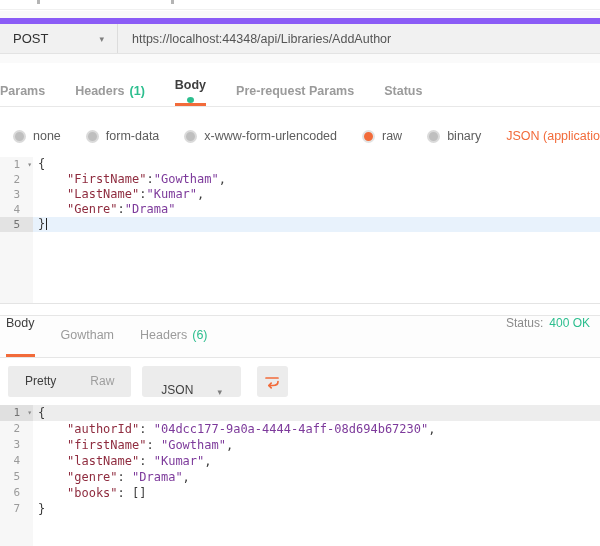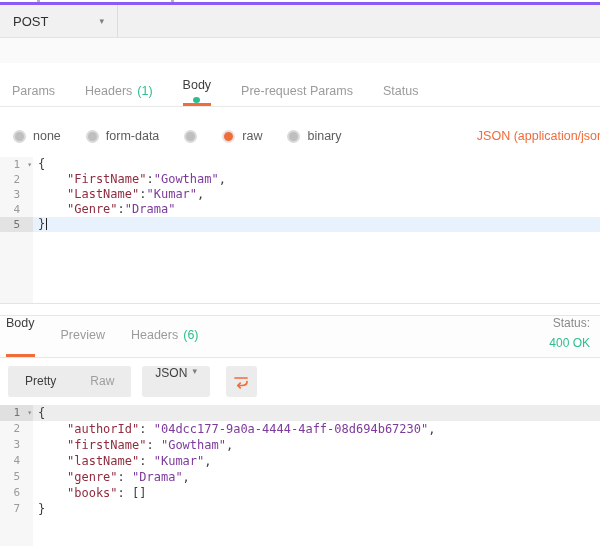--- a/index.html
+++ b/index.html
@@ -8,31 +8,31 @@
     position:relative; width:600px; height:546px; background:#fff; overflow:hidden;
     font-family:"Liberation Sans", sans-serif; color:#444;
   }
   
   .top-strip { position:absolute; top:0; left:0; width:600px; height:10px; background:#fff; border-bottom:1px solid #f0f0f0; }
   .top-strip i { position:absolute; top:0; width:3px; height:4px; background:#b4b4b4; }
   .top-strip i.m1 { left:37px; } .top-strip i.m2 { left:171px; }
   .header-bg { position:absolute; top:11px; left:0; width:600px; height:52px; background:#fafafa; }
 
   
-  .url-row { position:absolute; top:2px; left:0; width:600px; height:36px; background:#f1f1f1;
-    border-top:3px solid #8b5cf6; border-bottom:1px solid #e3e3e3; display:flex; }
+  .url-row { position:absolute; top:18px; left:0; width:600px; height:36px; background:#f1f1f1;
+    border-top:6px solid #8b5cf6; border-bottom:1px solid #e3e3e3; display:flex; }
   .method-select { width:118px; height:100%; border-right:1px solid #dcdcdc; display:flex; align-items:center;
     justify-content:space-between; padding:0 13px; cursor:pointer; }
   .method-label { font-size:13px; color:#303030; }
   .chev { font-size:9px; color:#7e7e7e; }
   .url-input { flex:1; display:flex; align-items:center; padding-left:14px; font-size:12.5px; color:#555; overflow:hidden; white-space:nowrap; }
 
   
   .req-tabs { position:absolute; top:78px; left:0; width:600px; height:29px; border-bottom:1px solid #e8e8e8;
-    display:flex; align-items:stretch; padding-left:12px; gap:30px; font-size:12.5px; color:#9b9b9b; }
+    display:flex; align-items:stretch; gap:30px; font-size:12.5px; color:#9b9b9b;font-weight:bold; }
   .tab { display:flex; align-items:center; gap:5px; cursor:pointer; border-bottom:3px solid transparent; padding-bottom:0; }
   .tab.active { color:#3e3e3e; border-bottom-color:var(--orange);flex-direction:column; }
   .tab .count { color:var(--green); }
   .tab .dot { width:7px; height:7px; border-radius:50%; background:var(--green); display:inline-block; }
 
   
   .body-type-row { position:absolute; top:116px; left:0; width:600px; height:40px; display:flex; align-items:center;
     padding-left:13px; gap:25px; font-size:12.5px; color:#5d5d5d; overflow:hidden; }
   .radio-opt { display:flex; align-items:center; gap:7px; cursor:pointer; white-space:nowrap; }
   .rdot { width:13px; height:13px; border-radius:50%; background:#bfbfbf; border:2px solid #dadada; }
@@ -54,51 +54,54 @@
   .cl.hl-blue { background:#e8f2fc; } .cl.hl-blue .gut { background:#e3e3e3; color:#737373; }
   .cl.hl-gray { background:#ededed; } .cl.hl-gray .gut { background:#e0e0e0; color:#737373; }
   .cursor { display:inline-block; width:1px; height:12px; background:#222; vertical-align:-2px; margin-left:1px; }
 
   
   .resp-header { position:absolute; top:315px; left:0; width:600px; height:43px; background:#fdfdfd;
     border-top:1px solid #e6e6e6; border-bottom:1px solid #e6e6e6; display:flex; align-items:stretch;
     padding-left:6px; gap:26px; font-size:12.5px; color:#9b9b9b; }
   .resp-header .tab { border-bottom:3px solid transparent; }
   .resp-header .tab.active { color:#3e3e3e; border-bottom-color:var(--orange); }
-  .status-area { margin-left:auto; display:flex; align-items:flex-end; gap:6px; padding-right:10px; font-size:12px;flex-direction:column; }
+  .status-area { margin-left:auto; display:flex; align-items:flex-start; gap:6px; padding-right:10px; font-size:12px; }
   .status-label { color:#8a8a8a; }
   .status-value { color:var(--green); }
 
   
   .resp-toolbar { position:absolute; top:358px; left:0; width:600px; height:47px; background:#fff;
     display:flex; align-items:center; padding-left:8px; }
   .btn-group { display:flex; background:#ececec; border-radius:2px; overflow:hidden; height:31px; }
   .vm { padding:0 17px; line-height:31px; font-size:12px; color:#9e9e9e; cursor:pointer; }
   .vm.active { color:#3e3e3e; }
-  .fmt-btn { height:31px; margin-left:11px; background:#ececec; border-radius:3px; padding:0 13px;
-    display:flex; align-items:flex-start; gap:5px; font-size:12px; color:#3e3e3e; cursor:pointer; }
+  .fmt-btn { height:31px; margin-left:11px; background:#ececec; border-radius:3px; padding:0 19px;
+    display:flex; align-items:flex-end; gap:24px; font-size:12px; color:#3e3e3e; cursor:pointer; }
   .wrap-btn { height:31px; width:31px; margin-left:16px; background:#ececec; border-radius:3px;
     display:flex; align-items:center; justify-content:center; cursor:pointer; }
 </style>
 </head>
 <body>
 
 <div class="screen">
 
   <div class="top-strip">
       <i class="m1"></i>
       <i class="m2"></i>
     </div>
   <div class="header-bg"></div>
 
   <div class="url-row">
     <div class="method-select">
       <span class="method-label">POST</span>
       <span class="chev">▾</span>
     </div>
+    <div class="url-input">
+      <span>https://localhost:44348/api/Libraries/AddAuthor</span>
+    </div>
   </div>
 
   <div class="req-tabs">
     <span class="tab">
         <span>Params</span>
       </span>
     <span class="tab">
       <span>Headers</span>
       <span class="count">(1)</span>
     </span>
@@ -118,20 +121,21 @@
     <span class="radio-opt">
       <span class="rdot"></span>
       <span>none</span>
     </span>
     <span class="radio-opt">
       <span class="rdot"></span>
       <span>form-data</span>
     </span>
     <span class="radio-opt">
       <span class="rdot"></span>
+      <span>x-www-form-urlencoded</span>
     </span>
     <span class="radio-opt selected">
       <span class="rdot"></span>
       <span>raw</span>
     </span>
     <span class="radio-opt">
       <span class="rdot"></span>
       <span>binary</span>
     </span>
     <span class="content-type">JSON (application/json</span>
@@ -158,21 +162,21 @@
       <span class="gut"><span>5</span></span>
       <span class="code"><span class="tk p">}</span><span class="cursor"></span></span>
     </div>
   </div>
 
   <div class="resp-header">
     <span class="tab active">
         <span>Body</span>
       </span>
     <span class="tab">
-        <span>Preview</span>
+        <span>Gowtham</span>
       </span>
     <span class="tab">
       <span>Headers</span>
       <span class="count">(6)</span>
     </span>
     <span class="status-area">
       <span class="status-label">Status:</span>
       <span class="status-value">400 OK</span>
     </span>
   </div>

